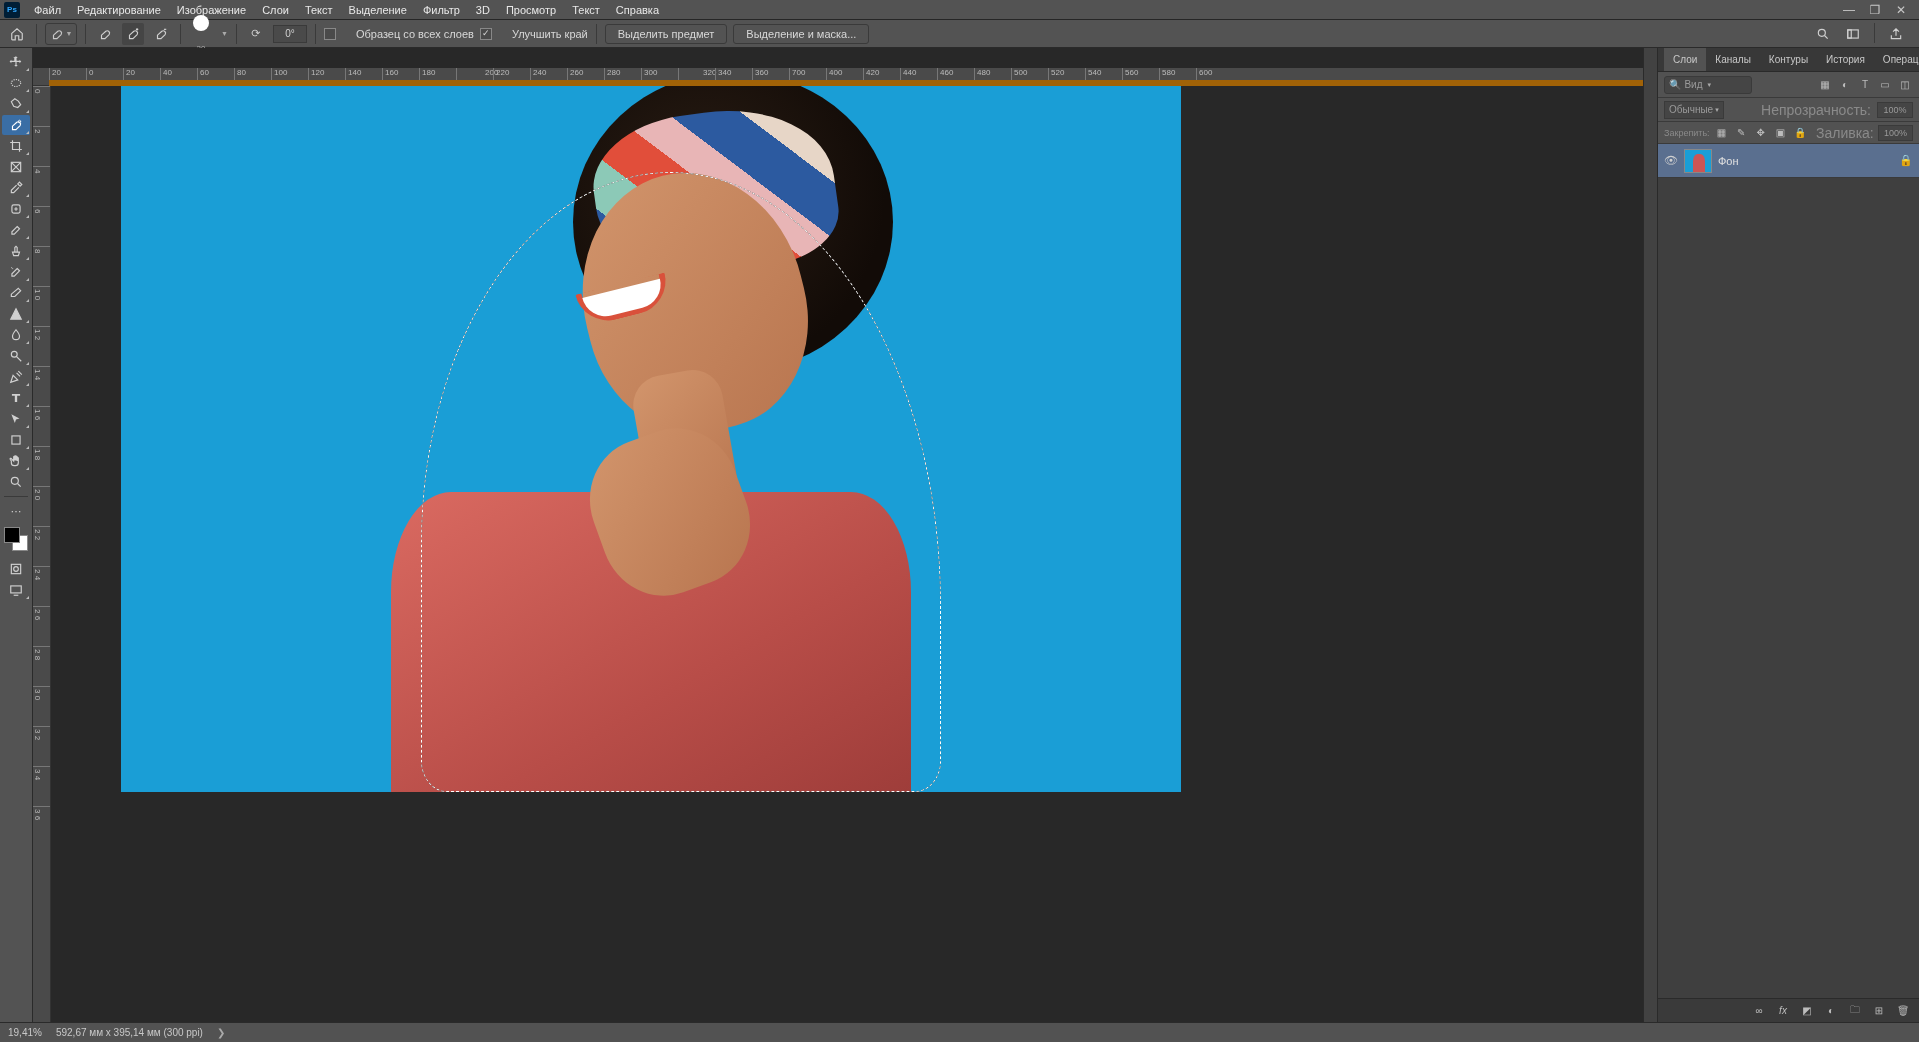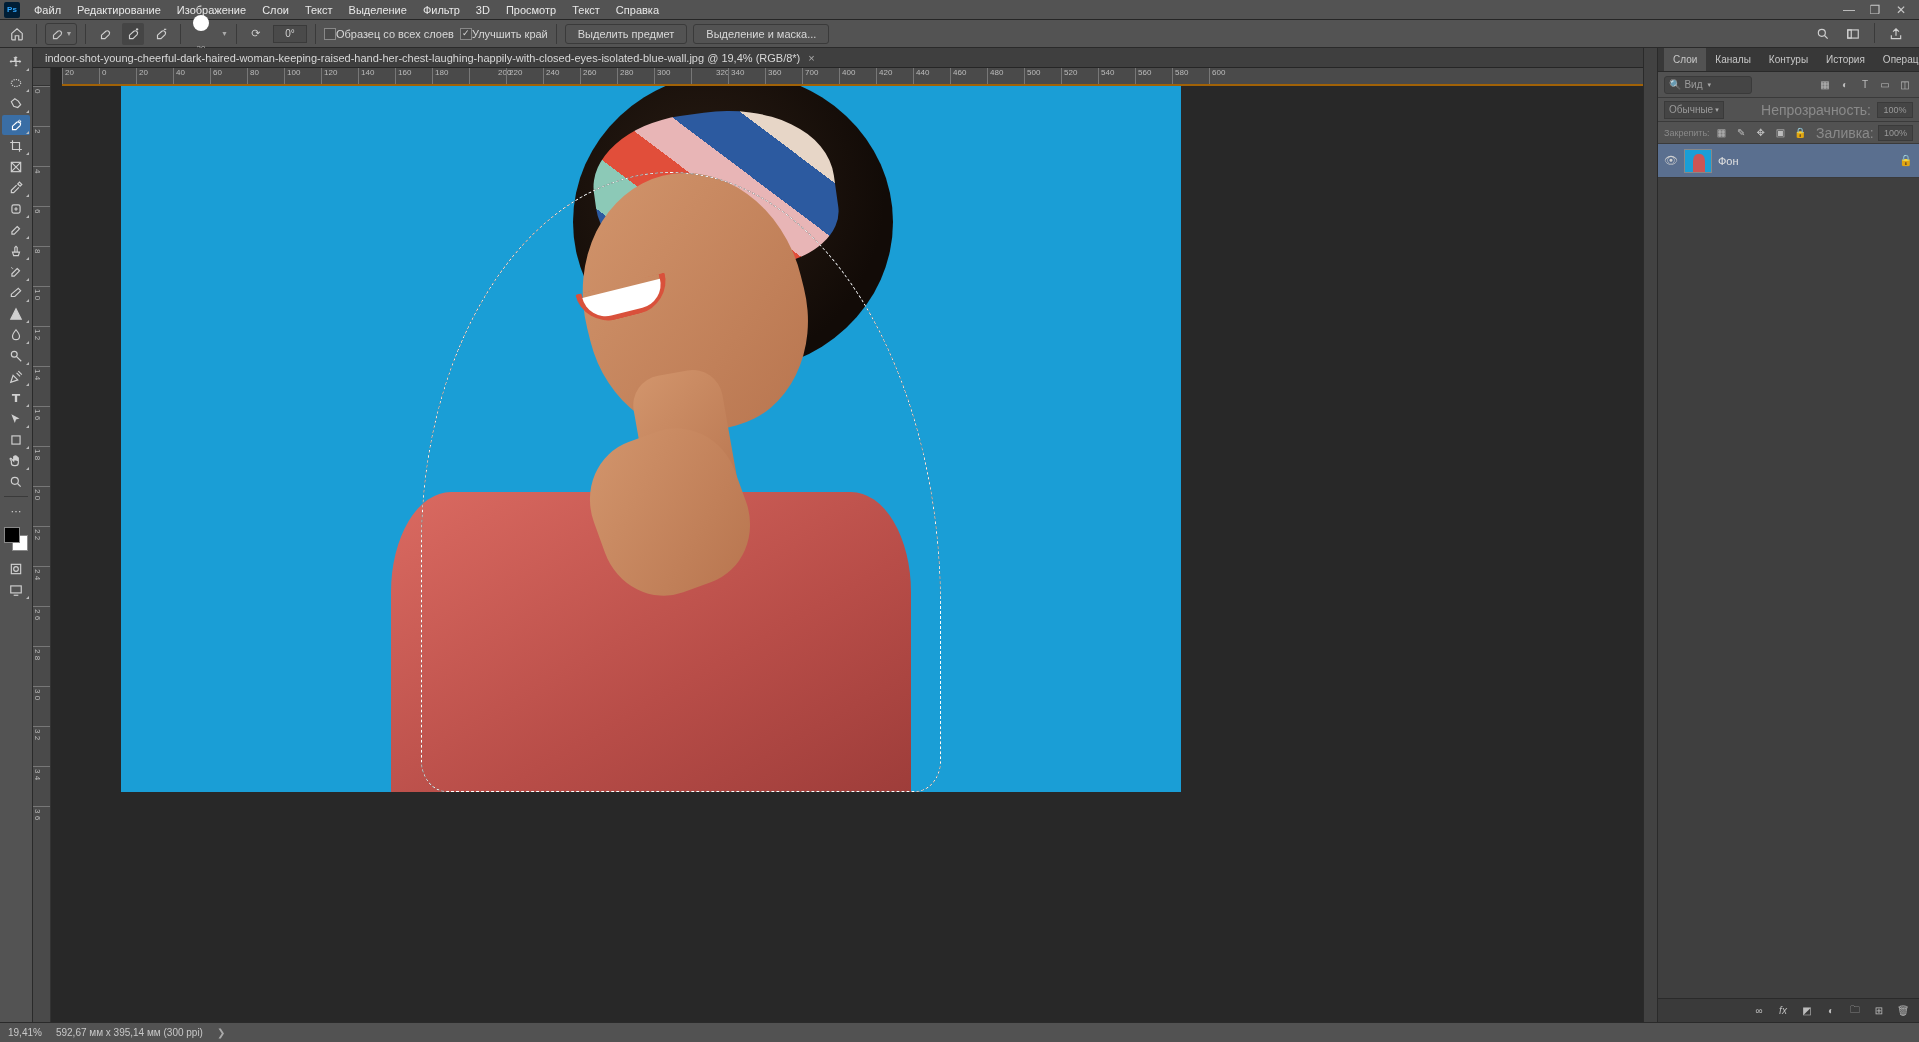--- a/index.html
+++ b/index.html
@@ -14,35 +14,35 @@
 
   
   .optbar { height:28px; background:#535353; border-bottom:1px solid #2a2a2a; display:flex; align-items:center; padding:0 6px; gap:6px; }
   .opt-ico { width:22px; height:22px; display:flex; align-items:center; justify-content:center; color:#d0d0d0; border-radius:2px; }
   .opt-ico:hover,.opt-ico.on { background:#454545;}
   .toolpick { width:32px; height:22px; border:1px solid #3a3a3a; border-radius:3px; display:flex; align-items:center; justify-content:center; background:#535353;}
   .brush-prev { display:flex; flex-direction:column; align-items:center; margin:0 4px;}
   .brush-circle{ width:16px; height:16px; border-radius:50%; background:#fff;}
   .brush-num{font-size:8px;color:#aaa;margin-top:13px;}
   .angle-field{width:34px;height:18px;background:#4a4a4a;border:1px solid #3a3a3a;color:#d0d0d0;display:flex;align-items:center;justify-content:center;font-size:10px;}
-  .chk{display:flex;align-items:center;gap:0;color:#d8d8d8;font-size:11px;}
+  .chk{display:flex;align-items:center;gap:20px;color:#d8d8d8;font-size:11px;}
   .chk-box{width:12px;height:12px;border:1px solid #888;background:#4a4a4a;display:flex;align-items:center;justify-content:center;}
   .chk-box.on::after{content:"✓";font-size:9px;color:#d8d8d8;line-height:1;}
   .opt-btn{padding:3px 12px;background:#535353;border:1px solid #3a3a3a;border-radius:3px;color:#d8d8d8;font-size:11px;cursor:pointer;}
   .opt-right{margin-left:auto;display:flex;gap:8px;padding-right:6px;}
   .sep{width:1px;height:20px;background:#3a3a3a;margin:0 2px;}
   .arrow-down{font-size:7px;color:#aaa;margin-left:2px;}
 
   
   .work { position:absolute; top:48px; left:33px; right:262px; bottom:20px; background:#282828; display:flex; flex-direction:column;}
   .doctab-row{height:20px;background:#3f3f3f;display:flex;align-items:center;padding-left:6px;border-bottom:1px solid #262626;}
   .doctab{color:#d8d8d8;font-size:11px;display:flex;align-items:center;gap:8px;padding:0 6px;}
   .doctab .x{color:#aaa;cursor:pointer;}
   .ruler-corner{position:absolute;top:20px;left:0;width:18px;height:18px;background:#4a4a4a;border-right:1px solid #333;border-bottom:1px solid #333;}
-  .ruler-h{position:absolute;top:20px;left:29px;right:0;height:18px;background:#4a4a4a;border-bottom:2px solid #a16207;overflow:hidden;}
+  .ruler-h{position:absolute;top:20px;left:16px;right:0;height:18px;background:#4a4a4a;border-bottom:6px solid #a16207;overflow:hidden;}
   .ruler-v{position:absolute;top:38px;left:0;bottom:0;width:18px;background:#4a4a4a;border-right:1px solid #333;overflow:hidden;}
   .ruler-h .tick{position:absolute;top:0;height:100%;border-left:1px solid #777;font-size:8px;color:#bbb;padding-left:2px;display:flex;align-items:flex-start;}
   .ruler-v .tick{position:absolute;left:0;width:100%;border-top:1px solid #777;font-size:8px;color:#bbb;display:flex;align-items:flex-start;justify-content:center;writing-mode:vertical-lr;padding-top:2px;}
   .canvas-host{position:absolute;top:38px;left:18px;right:0;bottom:0;background:#282828;overflow:hidden;}
   .canvas-img{position:absolute;top:0;left:70px;width:1060px;height:706px;background:#1a9ed6;overflow:hidden;}
 
   
   .skin{background:linear-gradient(140deg,#d2956c,#b8754f);}
   .figure{position:absolute;left:50%;bottom:0;transform:translateX(-50%);width:560px;height:706px;}
   .torso{position:absolute;bottom:0;left:50%;transform:translateX(-50%);width:520px;height:300px;background:linear-gradient(150deg,#da6a61,#b84d48 60%,#9e3d3a);border-radius:60px 60px 0 0/100px 100px 0 0;}
@@ -340,26 +340,20 @@
   <div class="tool">
       <svg width="14" height="14" viewBox="0 0 24 24" fill="none" stroke="currentColor" stroke-width="2">
         <rect x="3" y="5" width="18" height="12"></rect>
         <path d="M8 21h8"></path>
       </svg>
       <span class="tri"></span>
     </div>
 </div>
 
 <div class="work">
-  <div class="doctab-row">
-    <div class="doctab">
-      <span>indoor-shot-young-cheerful-dark-haired-woman-keeping-raised-hand-her-chest-laughing-happily-with-closed-eyes-isolated-blue-wall.jpg @ 19,4% (RGB/8*)</span>
-      <span class="x">×</span>
-    </div>
-  </div>
   <div class="ruler-corner"></div>
   <div class="ruler-h" id="rulerH">
       <div class="tick" style="left: 0px;">20</div>
       <div class="tick" style="left: 37px;">0</div>
       <div class="tick" style="left: 74px;">20</div>
       <div class="tick" style="left: 111px;">40</div>
       <div class="tick" style="left: 148px;">60</div>
       <div class="tick" style="left: 185px;">80</div>
       <div class="tick" style="left: 222px;">100</div>
       <div class="tick" style="left: 259px;">120</div>

